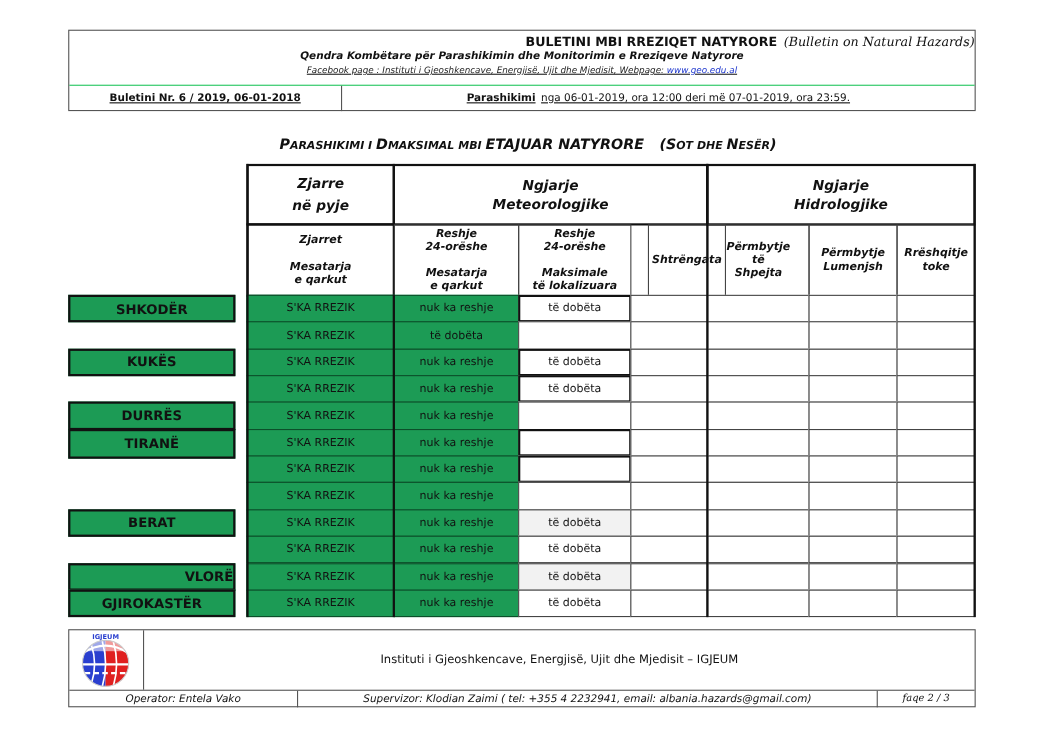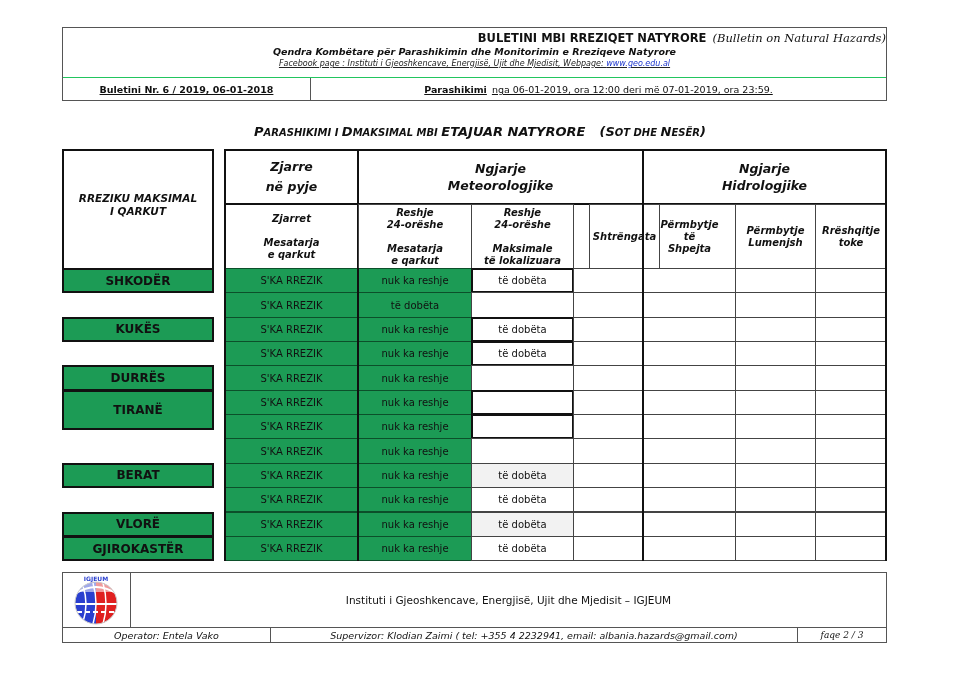--- a/index.html
+++ b/index.html
@@ -62,24 +62,20 @@
     </div>
   </div>
 </div>
 
 <div class="abs section-title">
   <span>P</span><span class="sc">ARASHIKIMI I </span><span>D</span><span class="sc">MAKSIMAL MBI </span><span>ETAJUAR NATYRORE</span><span class="gap"></span><span>(S</span><span class="sc">OT DHE </span><span>N</span><span class="sc">ESËR</span><span>)</span>
 </div>
 
 <div class="grid" id="grid">
 
-  <div class="cell hc b-thick" style="left:0;top:0;width:152px;height:121px;">
-    <span style="white-space:pre-line;font-size:10.5px;line-height:13px;margin-top:-10px;">RREZIKU MAKSIMAL
-I  QARKUT</span>
-  </div>
   <div class="cell hc b-thick" style="left:162px;top:0;width:135px;height:56px;">
     <span class="hc-big" style="white-space:pre-line;line-height:20px;">Zjarre
 në pyje</span>
   </div>
   <div class="cell hc b-thick" style="left:295px;top:0;width:287px;height:56px;">
     <span class="hc-big" style="white-space:pre-line;">Ngjarje
 Meteorologjike</span>
   </div>
   <div class="cell hc b-thick" style="left:580px;top:0;width:245px;height:56px;">
     <span class="hc-big" style="white-space:pre-line;">Ngjarje
@@ -230,21 +226,21 @@
     </div>
     <div class="cell white b-thin" style="left: 581px; top: 216.4px; width: 93px; height: 25.35px;">
       <span></span>
     </div>
     <div class="cell white b-thin" style="left: 673px; top: 216.4px; width: 81px; height: 25.35px;">
       <span></span>
     </div>
     <div class="cell white b-thin" style="left: 753px; top: 216.4px; width: 72px; height: 25.35px;">
       <span></span>
     </div>
-    <div class="cell region" style="left: 0px; top: 240.75px; width: 152px; height: 40px;">
+    <div class="cell region" style="left: 0px; top: 240.75px; width: 152px; height: 27px;">
       <span>TIRANË</span>
     </div>
     <div class="cell green" style="left: 162px; top: 240.75px; width: 135px; height: 25.35px;">
       <span>S'KA RREZIK</span>
     </div>
     <div class="cell green" style="left: 296px; top: 240.75px; width: 114px; height: 25.35px;">
       <span>nuk ka reshje</span>
     </div>
     <div class="cell white b-thick" style="left: 409px; top: 240.75px; width: 103px; height: 25.35px;">
       <span></span>
@@ -341,21 +337,21 @@
     </div>
     <div class="cell white b-thin" style="left: 581px; top: 338.15px; width: 93px; height: 25.35px;">
       <span></span>
     </div>
     <div class="cell white b-thin" style="left: 673px; top: 338.15px; width: 81px; height: 25.35px;">
       <span></span>
     </div>
     <div class="cell white b-thin" style="left: 753px; top: 338.15px; width: 72px; height: 25.35px;">
       <span></span>
     </div>
-    <div class="cell region" style="left: 0px; top: 362.5px; width: 152px; height: 25.35px;">
+    <div class="cell region" style="left: 0px; top: 362.5px; width: 152px; height: 25.35px; justify-content: flex-end;">
       <span>VLORË</span>
     </div>
     <div class="cell green" style="left: 162px; top: 362.5px; width: 135px; height: 25.35px;">
       <span>S'KA RREZIK</span>
     </div>
     <div class="cell green" style="left: 296px; top: 362.5px; width: 114px; height: 25.35px;">
       <span>nuk ka reshje</span>
     </div>
     <div class="cell white b-thin light" style="left: 409px; top: 362.5px; width: 103px; height: 25.35px;">
       <span>të dobëta</span>

